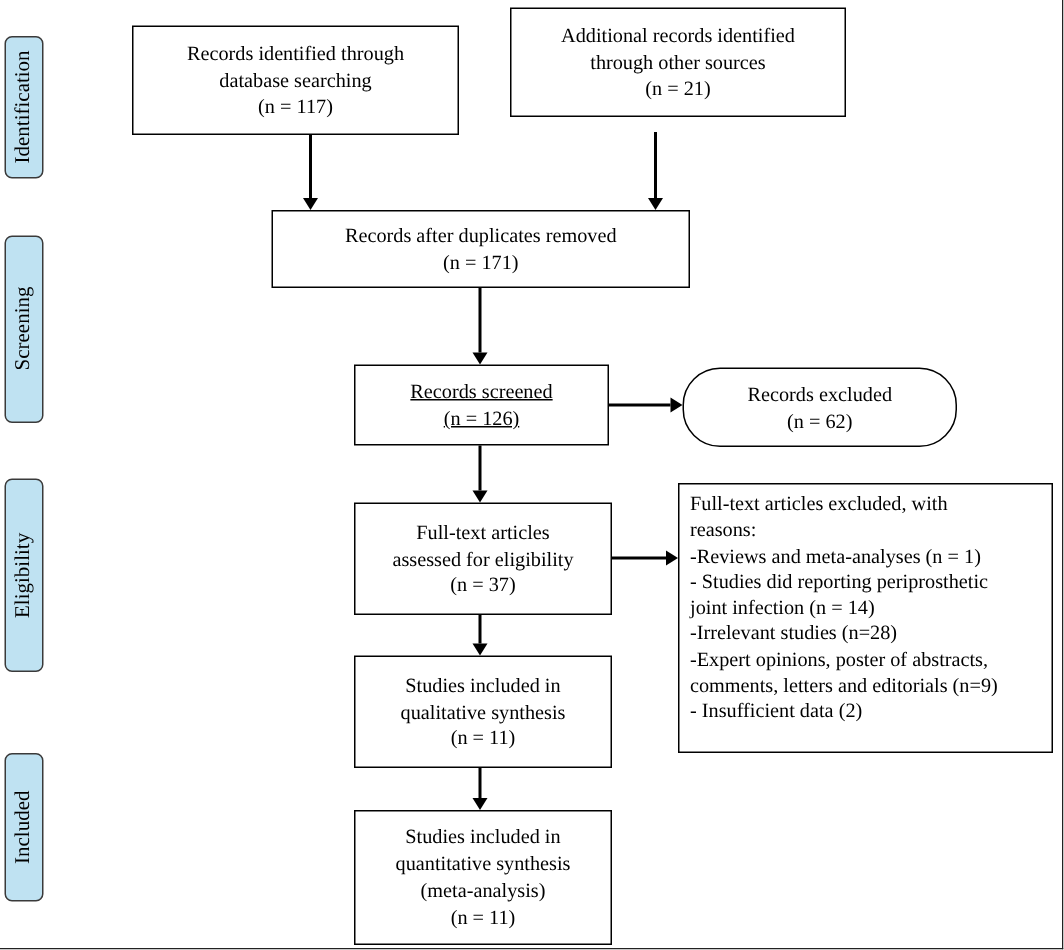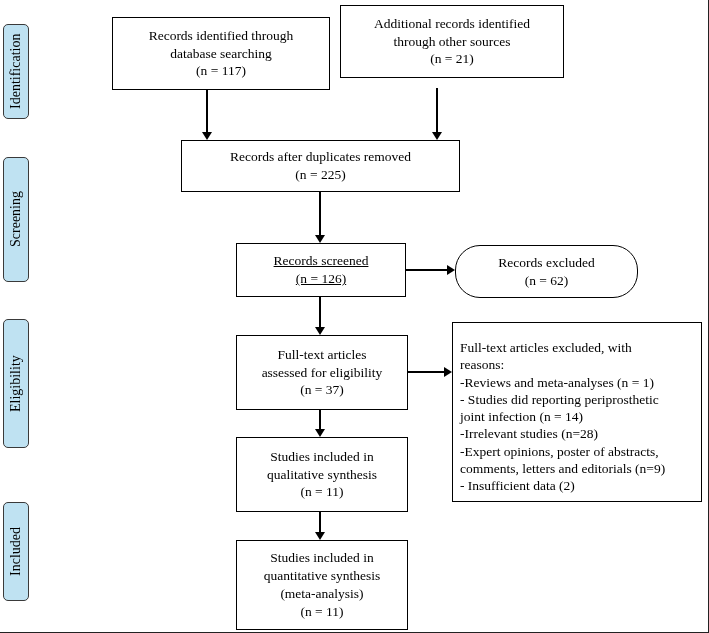--- a/index.html
+++ b/index.html
@@ -39,21 +39,21 @@
     white-space: pre-line;
     font-size: 13.5px;
     line-height: 1.32;
     box-sizing: border-box;
     padding: 4px 6px;
   }
   .box.left {
     text-align: left;
     justify-content: flex-start;
     align-items: flex-start;
-    padding: 16px 6px 6px 7px;
+    padding: 4px 6px 6px 7px;
     line-height: 1.28;
   }
   .arrow-v {
     position: absolute;
     width: 2px;
     background: #000;
   }
   .arrow-v::after {
     content: "";
     position: absolute;
@@ -83,30 +83,30 @@
 </head>
 <body>
 
 <div id="canvas">
 
   <div class="stage" style="left:3px; top:24px; width:26px; height:95px;">Identification</div>
   <div class="stage" style="left:3px; top:157px; width:26px; height:125px;">Screening</div>
   <div class="stage" style="left:3px; top:319px; width:26px; height:129px;">Eligibility</div>
   <div class="stage" style="left:3px; top:502px; width:26px; height:99px;">Included</div>
 
-  <div class="box" style="left:88px; top:17px; width:218px; height:73px;margin-left:24px;">Records identified through
+  <div class="box" style="left:88px; top:17px; width:218px; height:73px;">Records identified through
 database searching
 (n = 117)</div>
 
   <div class="box" style="left:340px; top:5px; width:224px; height:73px;">Additional records identified
 through other sources
 (n = 21)</div>
 
   <div class="box" style="left:181px; top:140px; width:279px; height:52px;">Records after duplicates removed
-(n = 225)</div>
+(n = 171)</div>
 
   <div class="box" style="left:236px; top:243px; width:170px; height:54px;text-decoration:underline;">Records screened
 (n = 126)</div>
 
   <div class="box" style="left:455px; top:245px; width:183px; height:53px;border-radius:25px;">Records excluded
 (n = 62)</div>
 
   <div class="box" style="left:236px; top:335px; width:172px; height:75px;">Full-text articles
 assessed for eligibility
 (n = 37)</div>

